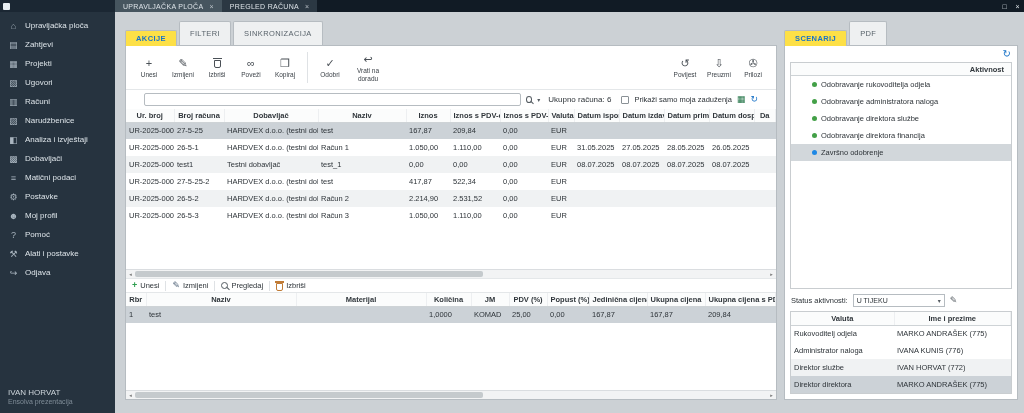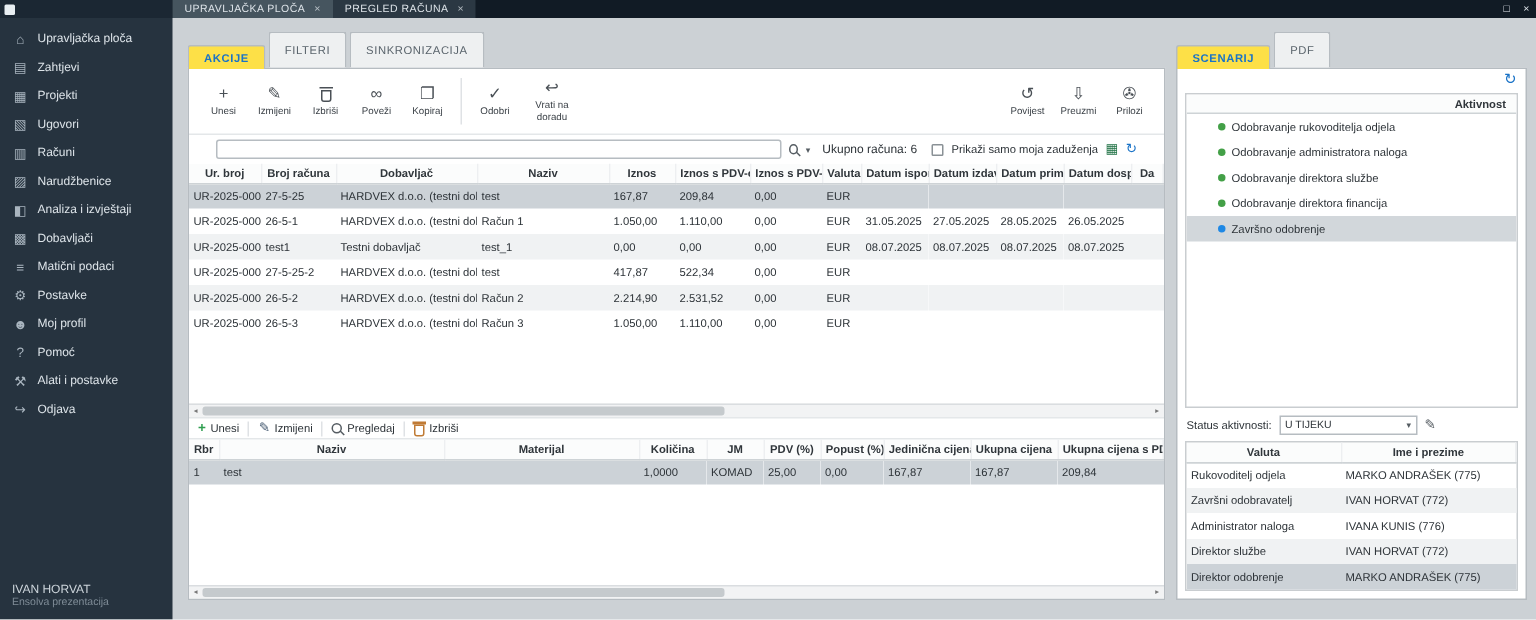--- a/index.html
+++ b/index.html
@@ -530,34 +530,30 @@
                 <tr>
                   <th>Valuta</th>
                   <th>Ime i prezime</th>
                 </tr>
               </thead>
               <tbody>
                 <tr>
                     <td>Rukovoditelj odjela</td>
                     <td>MARKO ANDRAŠEK (775)</td>
                   </tr>
-                <tr class="alt">
-                    <td>Završni odobravatelj</td>
-                    <td>IVAN HORVAT (772)</td>
-                  </tr>
                 <tr>
                     <td>Administrator naloga</td>
                     <td>IVANA KUNIS (776)</td>
                   </tr>
                 <tr class="alt">
                     <td>Direktor službe</td>
                     <td>IVAN HORVAT (772)</td>
                   </tr>
                 <tr class="sel">
-                    <td>Direktor odobrenje</td>
+                    <td>Direktor direktora</td>
                     <td>MARKO ANDRAŠEK (775)</td>
                   </tr>
               </tbody>
             </table>
           </div>
 
         </div>
       </div>
 
     </div>

